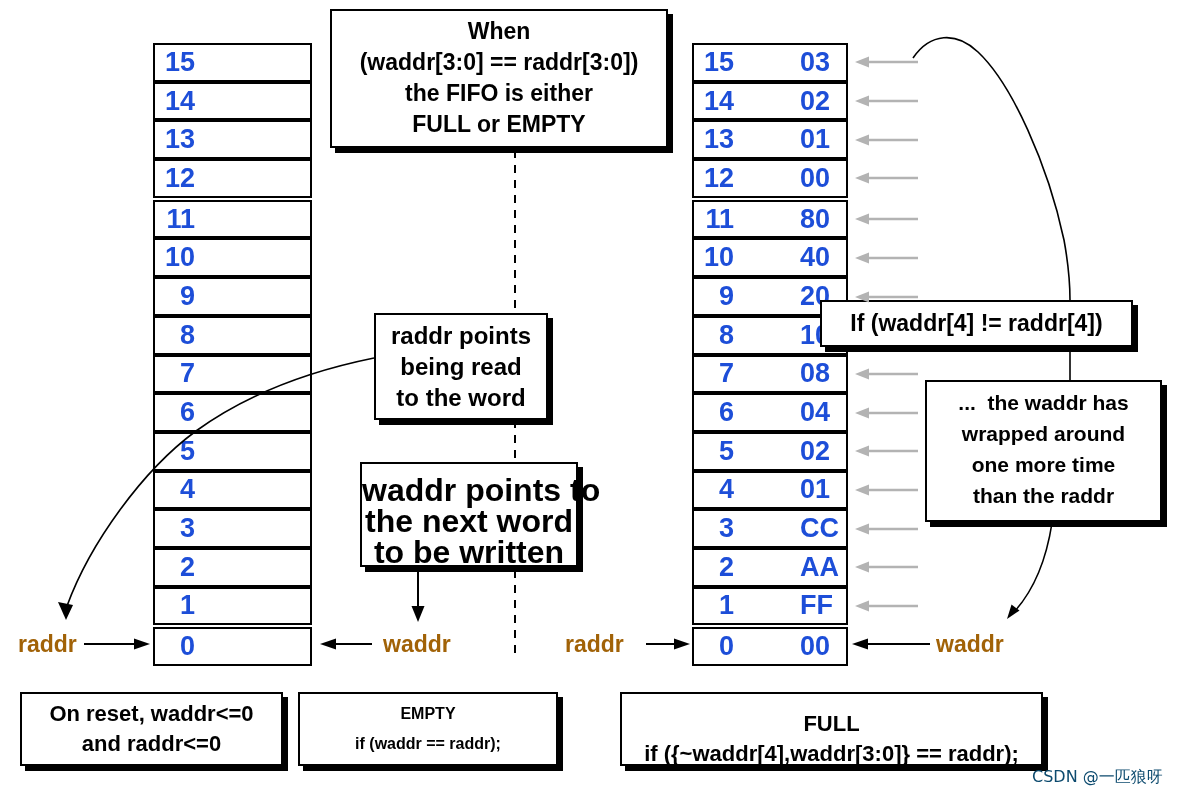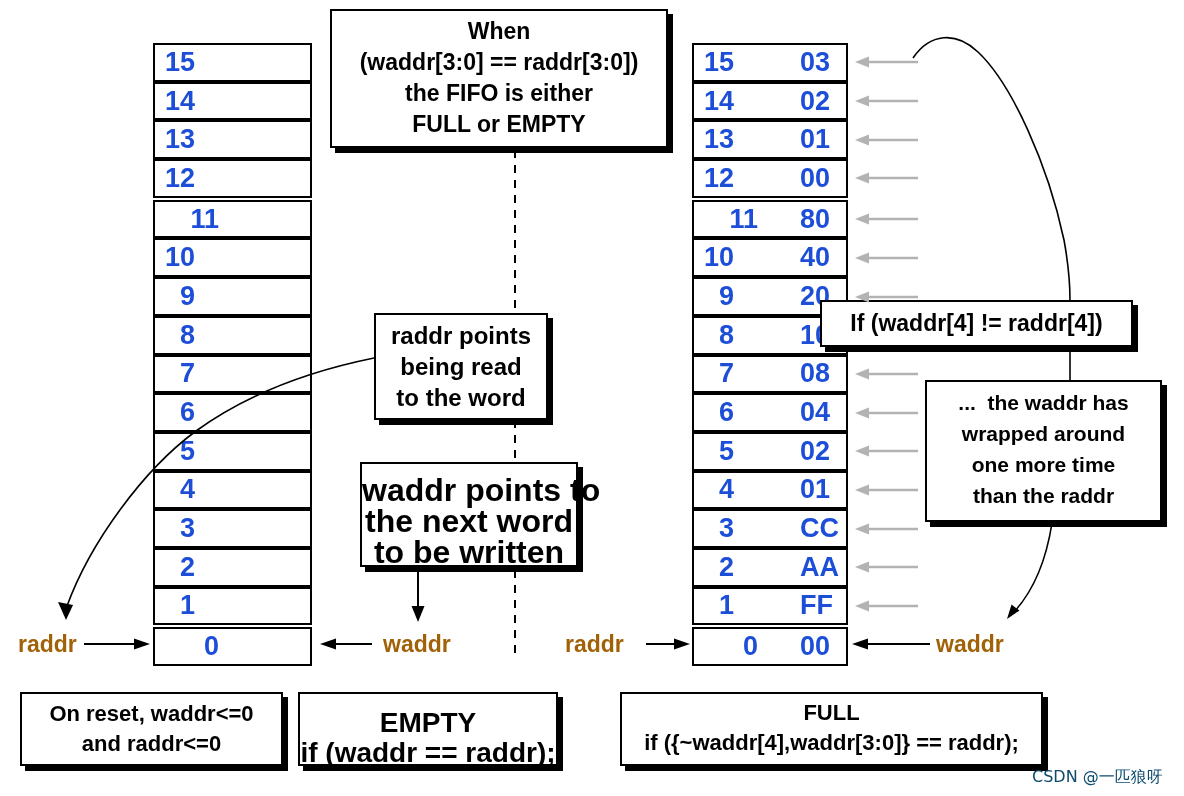--- a/index.html
+++ b/index.html
@@ -9,36 +9,36 @@
   #underlay{z-index:0;}
   #overlay{z-index:3;}
 
   .stack{position:absolute;top:43px;z-index:1;}
   #left-stack{left:153px;width:159px;}
   #right-stack{left:692px;width:156px;}
   .mem-row{display:flex;align-items:center;box-sizing:border-box;height:38.7px;
            border:2px solid #000;background:#fff;
            font-family:Liberation Sans, sans-serif;
            font-weight:bold;font-size:27px;color:#1d4ed8;}
-  .mem-row.gap{margin-top:2px;padding-left:24px;}
+  .mem-row.gap{margin-top:2px;}
   .mem-row .idx{display:inline-block;width:2ch;text-align:right;margin-left:10px;white-space:pre;}
   .mem-row .val{display:inline-block;width:2ch;text-align:right;margin-left:auto;margin-right:16px;white-space:pre;}
 
   .note{position:absolute;box-sizing:border-box;background:#fff;border:2px solid #000;
         box-shadow:5px 5px 0 #000;color:#000;font-weight:bold;text-align:center;z-index:2;}
   .note .line{white-space:pre;}
 
   #when-note{left:330px;top:9px;width:338px;height:139px;font-size:23px;line-height:31px;padding-top:5px;}
   #raddr-callout{left:374px;top:313px;width:174px;height:107px;font-size:24px;line-height:31px;padding-top:5px;}
   #waddr-callout{left:360px;top:462px;width:218px;height:105px;font-size:32px;line-height:31px;padding-top:11px;}
   #if-note{left:820px;top:300px;width:313px;height:47px;font-size:23px;line-height:42px;}
   #wrapped-note{left:925px;top:380px;width:237px;height:142px;font-size:21px;line-height:31px;padding-top:5px;}
   #reset-note{left:20px;top:692px;width:263px;height:74px;font-size:22px;line-height:30px;padding-top:5px;}
-  #empty-note{left:298px;top:692px;width:260px;height:74px;font-size:28px;line-height:30px;padding-top:14px;}
-  #full-note{left:620px;top:692px;width:423px;height:74px;font-size:22px;line-height:30px;padding-top:4px;}
+  #empty-note{left:298px;top:692px;width:260px;height:74px;font-size:16px;line-height:30px;padding-top:5px;}
+  #full-note{left:620px;top:692px;width:423px;height:74px;font-size:22px;line-height:30px;padding-top:15px;}
 
   .ptr{position:absolute;font-weight:bold;font-size:23px;color:#a16207;z-index:2;}
   #raddr-left-label{left:18px;top:631px;}
   #waddr-left-label{left:383px;top:631px;}
   #raddr-right-label{left:565px;top:631px;}
   #waddr-right-label{left:936px;top:631px;}
 
   #watermark{position:absolute;left:1032px;top:767px;font-size:16px;z-index:4;
              font-family:"DejaVu Sans",sans-serif;}
 </style>

